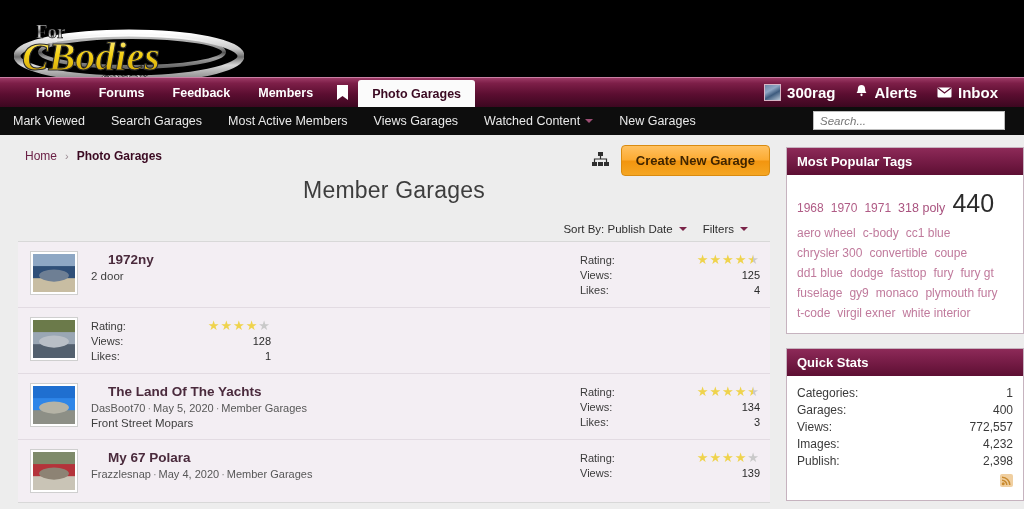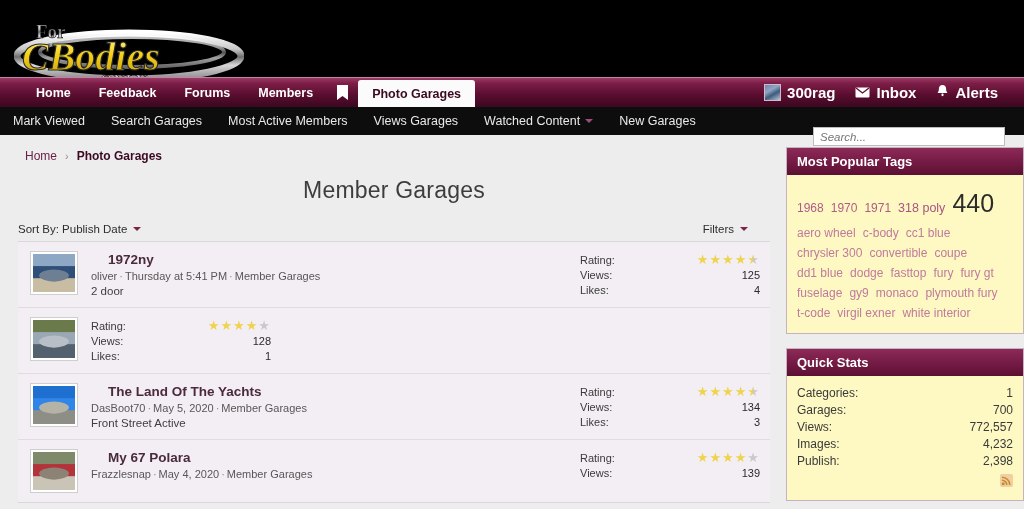--- a/index.html
+++ b/index.html
@@ -88,21 +88,21 @@
   .caret {
     display: inline-block;
     margin-left: 5px;
     width: 0; height: 0;
     border-left: 4px solid transparent;
     border-right: 4px solid transparent;
     border-top: 4px solid #9d4e74;
   }
   .search-box {
     position: absolute;
-    right: 19px; top: 20px;
+    right: 19px; top: 4px;
     width: 192px; height: 19px;
     background: #fff;
     border: 1px solid #bdbdbd;
     font-family: "Liberation Sans", sans-serif;
     font-size: 11.5px;
     font-style: italic;
     color: #8d8d8d;
     padding: 0 6px;
     outline: none;
   }
@@ -153,21 +153,21 @@
     color: #402500;
     font-weight: bold;
     font-size: 13px;
     padding: 7px 14px;
     cursor: pointer;
     font-family: "Liberation Sans", sans-serif;
   }
 
   
   .sort-bar {
-    display: flex; justify-content: space-between; align-items: center;
+    display: flex; justify-content: flex-end; align-items: center;
     gap: 16px;
     font-size: 11.5px;
     color: #2d2d2d;
     padding: 4px 22px 6px 0;
     border-bottom: 1px solid #d8d8d8;
   }
   .sort-bar .opt { display: flex; align-items: center; cursor: pointer; }
   .sort-bar .caret { border-top-color: #7a2449; margin-left: 6px; }
 
   
@@ -214,21 +214,21 @@
   .star { color: #efd34c; }
   .star.empty { color: #c9c9c9; }
   .star.half {
     background: linear-gradient(to right, #efd34c 50%, #c9c9c9 50%);
     -webkit-background-clip: text;
     background-clip: text;
     color: transparent;
   }
 
   
-  .block { margin-bottom: 14px; border: 1px solid #c6b3bf; background: #fef9c3; }
+  .block { margin-bottom: 14px; border: 1px solid #c6b3bf; background: #ffffff; }
   .block-head {
     background: linear-gradient(to bottom, #8d2a58 0%, #7a1e49 40%, #5d0f33 100%);
     color: #fff;
     font-weight: bold;
     font-size: 13px;
     padding: 6px 10px;
   }
   .block-body { padding: 9px 10px 10px 10px; }
   .tag-cloud { line-height: 1.55; }
   .tag {
@@ -274,53 +274,53 @@
       <text x="8" y="58" font-family="'Liberation Serif', serif" font-style="italic" font-weight="bold" font-size="40" fill="url(#gold)" stroke="#2b2b2b" stroke-width="1.1">CBodies</text>
       <text x="86" y="74" font-family="'Liberation Serif', serif" font-weight="bold" font-size="17" fill="url(#chrome)" stroke="#000" stroke-width=".6">ONLY</text>
       <text x="134" y="75" font-family="'Liberation Serif', serif" font-weight="bold" font-size="11" fill="url(#chrome)" stroke="#000" stroke-width=".4">.com</text>
     </svg>
   </a>
 </div>
 
 <div class="main-nav">
   <div class="nav-left">
     <a class="nav-item" href="#">Home</a>
+    <a class="nav-item" href="#">Forums</a>
     <a class="nav-item" href="#">Feedback</a>
-    <a class="nav-item" href="#">Forums</a>
     <a class="nav-item" href="#">Members</a>
     <a class="nav-item bookmark" href="#">
       <svg class="bookmark-ico" width="13" height="15" viewBox="0 0 13 15" aria-hidden="true">
         <path d="M1 0h11v15l-5.5-4L1 15z" fill="#ffffff"></path>
       </svg>
     </a>
     <a class="nav-item active" href="#">Photo Garages</a>
   </div>
   <div class="nav-right">
     <a class="nav-item" href="#">
       <span class="avatar"></span>
       <span>300rag</span>
     </a>
     <a class="nav-item" href="#">
       <span class="ico">
+        <svg width="13" height="14" viewBox="0 0 13 14" aria-hidden="true">
+          <path d="M6.5 1c2.2 0 3.6 1.6 3.6 3.7 0 2.6.9 3.6 1.4 4.2H1.5c.5-.6 1.4-1.6 1.4-4.2C2.9 2.6 4.3 1 6.5 1z" fill="#fff"></path>
+          <rect x="5.4" y="9.6" width="2.2" height="2.6" rx="1.1" fill="#fff"></rect>
+        </svg>
+      </span>
+      <span>Alerts</span>
+    </a>
+    <a class="nav-item" href="#">
+      <span class="ico">
         <svg width="15" height="11" viewBox="0 0 15 11" aria-hidden="true">
           <rect x=".5" y=".5" width="14" height="10" rx="1" fill="#fff"></rect>
           <path d="M1 1l6.5 5L14 1" fill="none" stroke="#5c0e31" stroke-width="1.3"></path>
         </svg>
       </span>
       <span>Inbox</span>
     </a>
-    <a class="nav-item" href="#">
-      <span class="ico">
-        <svg width="13" height="14" viewBox="0 0 13 14" aria-hidden="true">
-          <path d="M6.5 1c2.2 0 3.6 1.6 3.6 3.7 0 2.6.9 3.6 1.4 4.2H1.5c.5-.6 1.4-1.6 1.4-4.2C2.9 2.6 4.3 1 6.5 1z" fill="#fff"></path>
-          <rect x="5.4" y="9.6" width="2.2" height="2.6" rx="1.1" fill="#fff"></rect>
-        </svg>
-      </span>
-      <span>Alerts</span>
-    </a>
   </div>
 </div>
 
 <div class="sub-nav">
   <a class="sub-item" href="#">
     <span>Mark Viewed</span>
   </a>
   <a class="sub-item" href="#">
     <span>Search Garages</span>
   </a>
@@ -344,20 +344,32 @@
 
   <div class="content">
 
     <div class="breadcrumb">
       <a href="#">Home</a>
       <span class="crumb-sep">›</span>
       <span class="crumb-current">Photo Garages</span>
     </div>
 
     <div class="title-row">
+      <div class="toolbar">
+        <span>
+          <svg width="17" height="15" viewBox="0 0 17 15" aria-hidden="true">
+            <rect x="6" y="0" width="5" height="4" fill="#2f2f2f"></rect>
+            <rect x="0" y="10" width="5" height="4" fill="#2f2f2f"></rect>
+            <rect x="6" y="10" width="5" height="4" fill="#2f2f2f"></rect>
+            <rect x="12" y="10" width="5" height="4" fill="#2f2f2f"></rect>
+            <path d="M8.5 4v3M2.5 10V7h12v3" fill="none" stroke="#2f2f2f" stroke-width="1.2"></path>
+          </svg>
+        </span>
+        <button class="btn-create">Create New Garage</button>
+      </div>
       <h1 class="page-title">Member Garages</h1>
     </div>
 
     <div class="sort-bar">
       <span class="opt">
         <span>Sort By: Publish Date</span>
         <span class="caret"></span>
       </span>
       <span class="opt">
         <span>Filters</span>
@@ -370,21 +382,20 @@
           <div class="thumb">
             <svg class="thumb-img" viewBox="0 0 48 44" preserveAspectRatio="none" aria-hidden="true">
               <rect width="48" height="20" fill="#8ea7c4"></rect>
               <rect y="14" width="48" height="16" fill="#2f4f78"></rect>
               <rect y="28" width="48" height="16" fill="#c8bda2"></rect>
               <ellipse cx="24" cy="25" rx="17" ry="7" fill="#6e7f94"></ellipse>
             </svg>
           </div>
           <div class="row-main">
             <a class="row-title" href="#">1972ny</a>
-            <div class="row-meta"><span>oliver</span><span class="sep">·</span><span>Thursday at 5:41 PM</span><span class="sep">·</span><span>Member Garages</span></div>
             <div class="row-desc">2 door</div>
           </div>
           <div class="row-stats">
             <div class="stat-line">
               <span class="stat-label">Rating:</span>
               <span class="stars"><span class="star">★</span><span class="star">★</span><span class="star">★</span><span class="star">★</span><span class="star half">★</span></span>
             </div>
             <div class="stat-line">
               <span class="stat-label">Views:</span>
               <span class="stat-val">125</span>
@@ -424,21 +435,21 @@
             <svg class="thumb-img" viewBox="0 0 48 44" preserveAspectRatio="none" aria-hidden="true">
               <rect width="48" height="20" fill="#1f6fd0"></rect>
               <rect y="14" width="48" height="16" fill="#2f86e8"></rect>
               <rect y="28" width="48" height="16" fill="#8d8f86"></rect>
               <ellipse cx="24" cy="25" rx="17" ry="7" fill="#b5b3a6"></ellipse>
             </svg>
           </div>
           <div class="row-main">
             <a class="row-title" href="#">The Land Of The Yachts</a>
             <div class="row-meta"><span>DasBoot70</span><span class="sep">·</span><span>May 5, 2020</span><span class="sep">·</span><span>Member Garages</span></div>
-            <div class="row-desc">Front Street Active</div>
+            <div class="row-desc">Front Street Mopars</div>
           </div>
           <div class="row-stats">
             <div class="stat-line">
               <span class="stat-label">Rating:</span>
               <span class="stars"><span class="star">★</span><span class="star">★</span><span class="star">★</span><span class="star">★</span><span class="star half">★</span></span>
             </div>
             <div class="stat-line">
               <span class="stat-label">Views:</span>
               <span class="stat-val">134</span>
             </div>
@@ -487,21 +498,21 @@
     <div class="block">
       <div class="block-head">Quick Stats</div>
       <div class="block-body">
         <div id="quick-stats">
             <div class="stat-row">
               <span>Categories:</span>
               <span>1</span>
             </div>
             <div class="stat-row">
               <span>Garages:</span>
-              <span>700</span>
+              <span>400</span>
             </div>
             <div class="stat-row">
               <span>Views:</span>
               <span>772,557</span>
             </div>
             <div class="stat-row">
               <span>Images:</span>
               <span>4,232</span>
             </div>
             <div class="stat-row">

